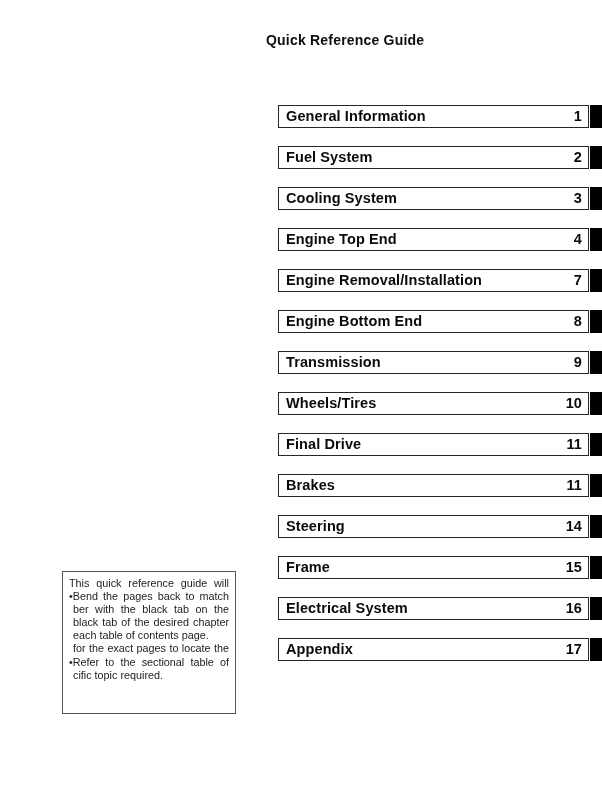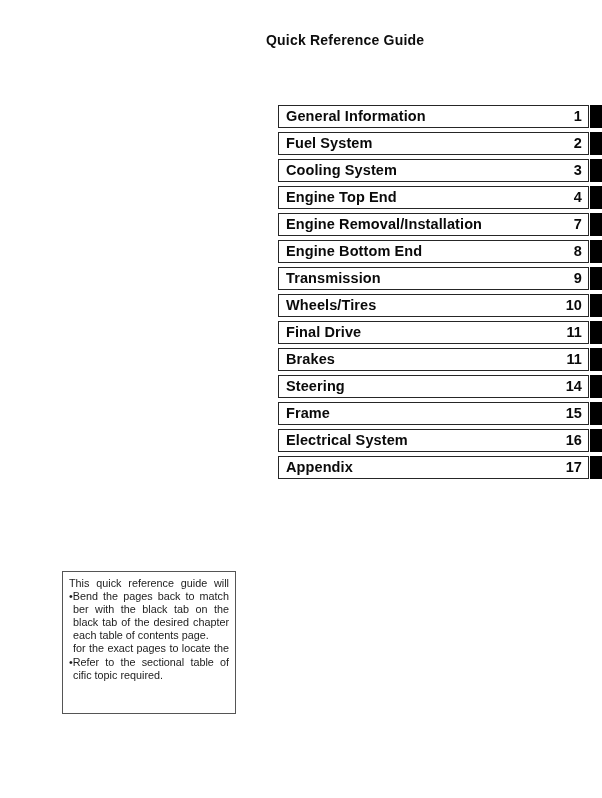--- a/index.html
+++ b/index.html
@@ -20,21 +20,21 @@
     letter-spacing: 0.2px;
     color: #0d0d0d;
     white-space: nowrap;
   }
   .toc {
     position: absolute;
     left: 278px; top: 105px;
     width: 324px;
     display: flex;
     flex-direction: column;
-    gap: 4px;
+    gap: 18px;
   }
   .toc-row {
     display: flex;
     height: 23px;
     align-items: stretch;
   }
   .toc-row-box {
     flex: 1;
     border: 1.5px solid #262626;
     background: #ffffff;

